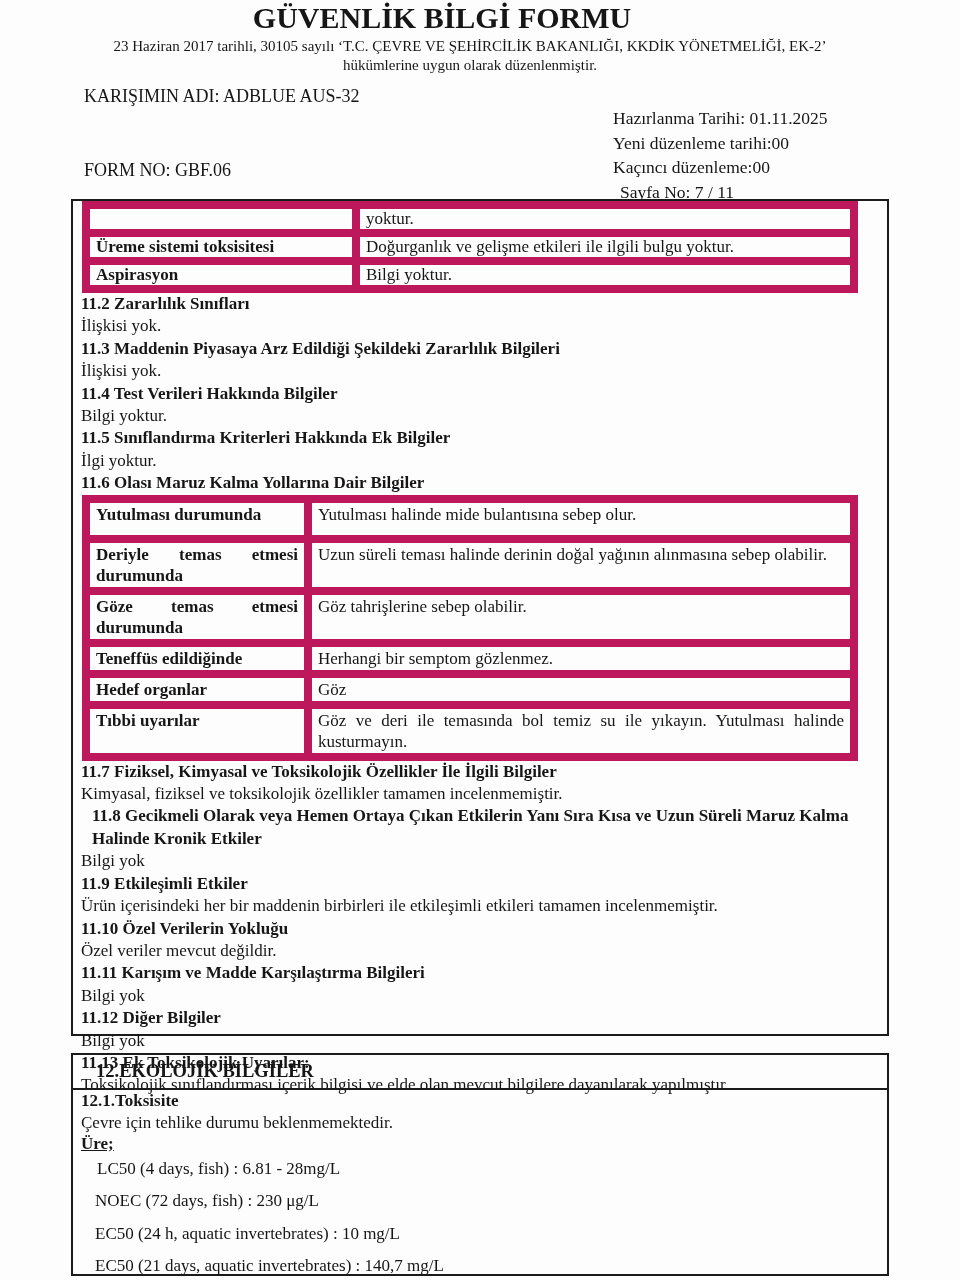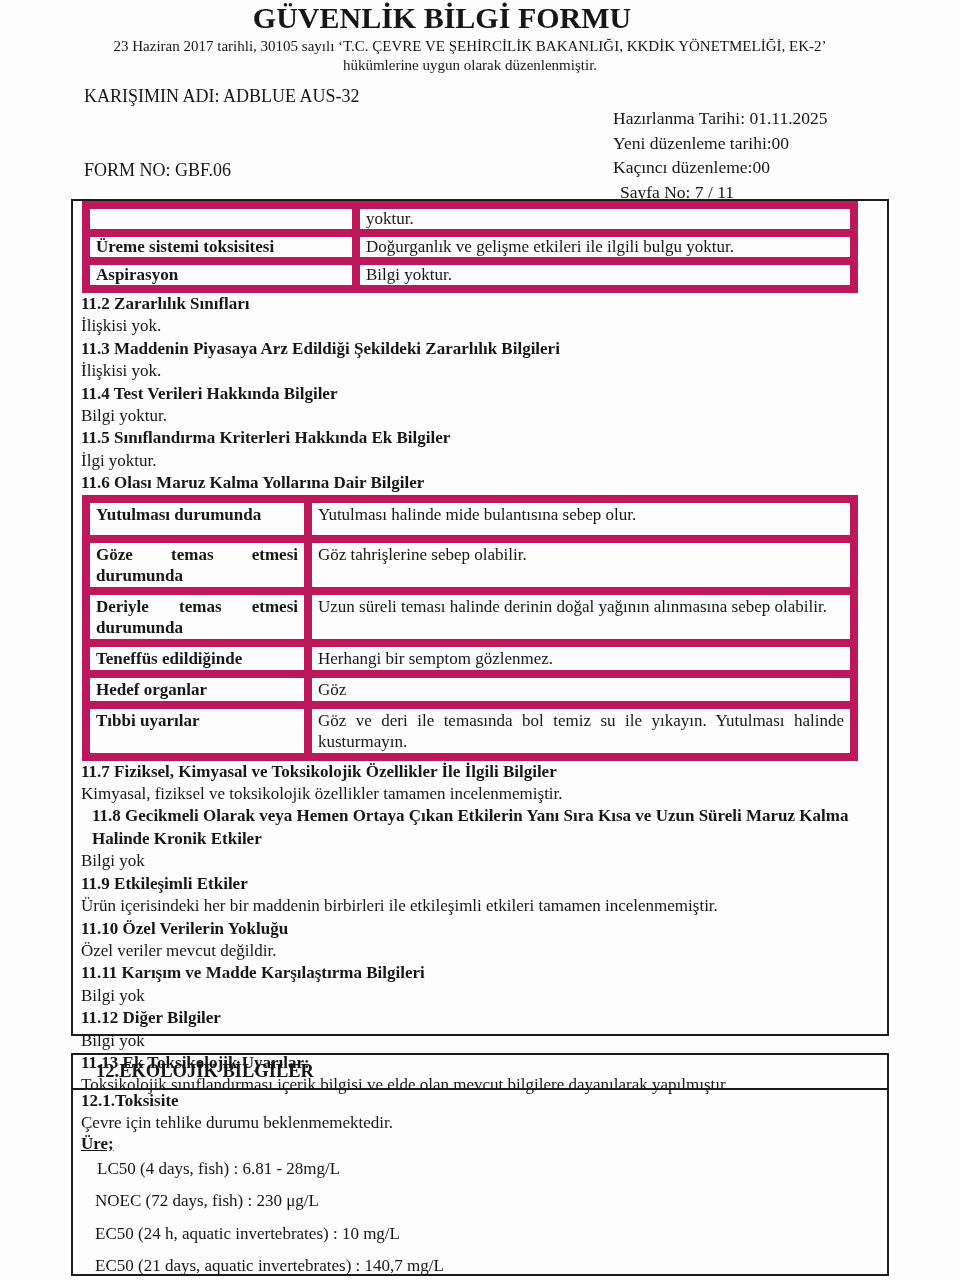--- a/index.html
+++ b/index.html
@@ -103,26 +103,26 @@
   <div class="line">İlgi yoktur.</div>
   <div class="line b">11.6 Olası Maruz Kalma Yollarına Dair Bilgiler</div>
 
   <table class="tbl tbl2">
     <tbody>
       <tr class="tall">
         <td class="c1">Yutulması durumunda</td>
         <td>Yutulması halinde mide bulantısına sebep olur.</td>
       </tr>
       <tr>
+        <td class="c1">Deriyle temas etmesi durumunda</td>
+        <td class="just">Uzun süreli teması halinde derinin doğal yağının alınmasına sebep olabilir.</td>
+      </tr>
+      <tr>
         <td class="c1">Göze temas etmesi durumunda</td>
         <td>Göz tahrişlerine sebep olabilir.</td>
-      </tr>
-      <tr>
-        <td class="c1">Deriyle temas etmesi durumunda</td>
-        <td class="just">Uzun süreli teması halinde derinin doğal yağının alınmasına sebep olabilir.</td>
       </tr>
       <tr>
         <td class="c1">Teneffüs edildiğinde</td>
         <td>Herhangi bir semptom gözlenmez.</td>
       </tr>
       <tr>
         <td class="c1">Hedef organlar</td>
         <td>Göz</td>
       </tr>
       <tr>

